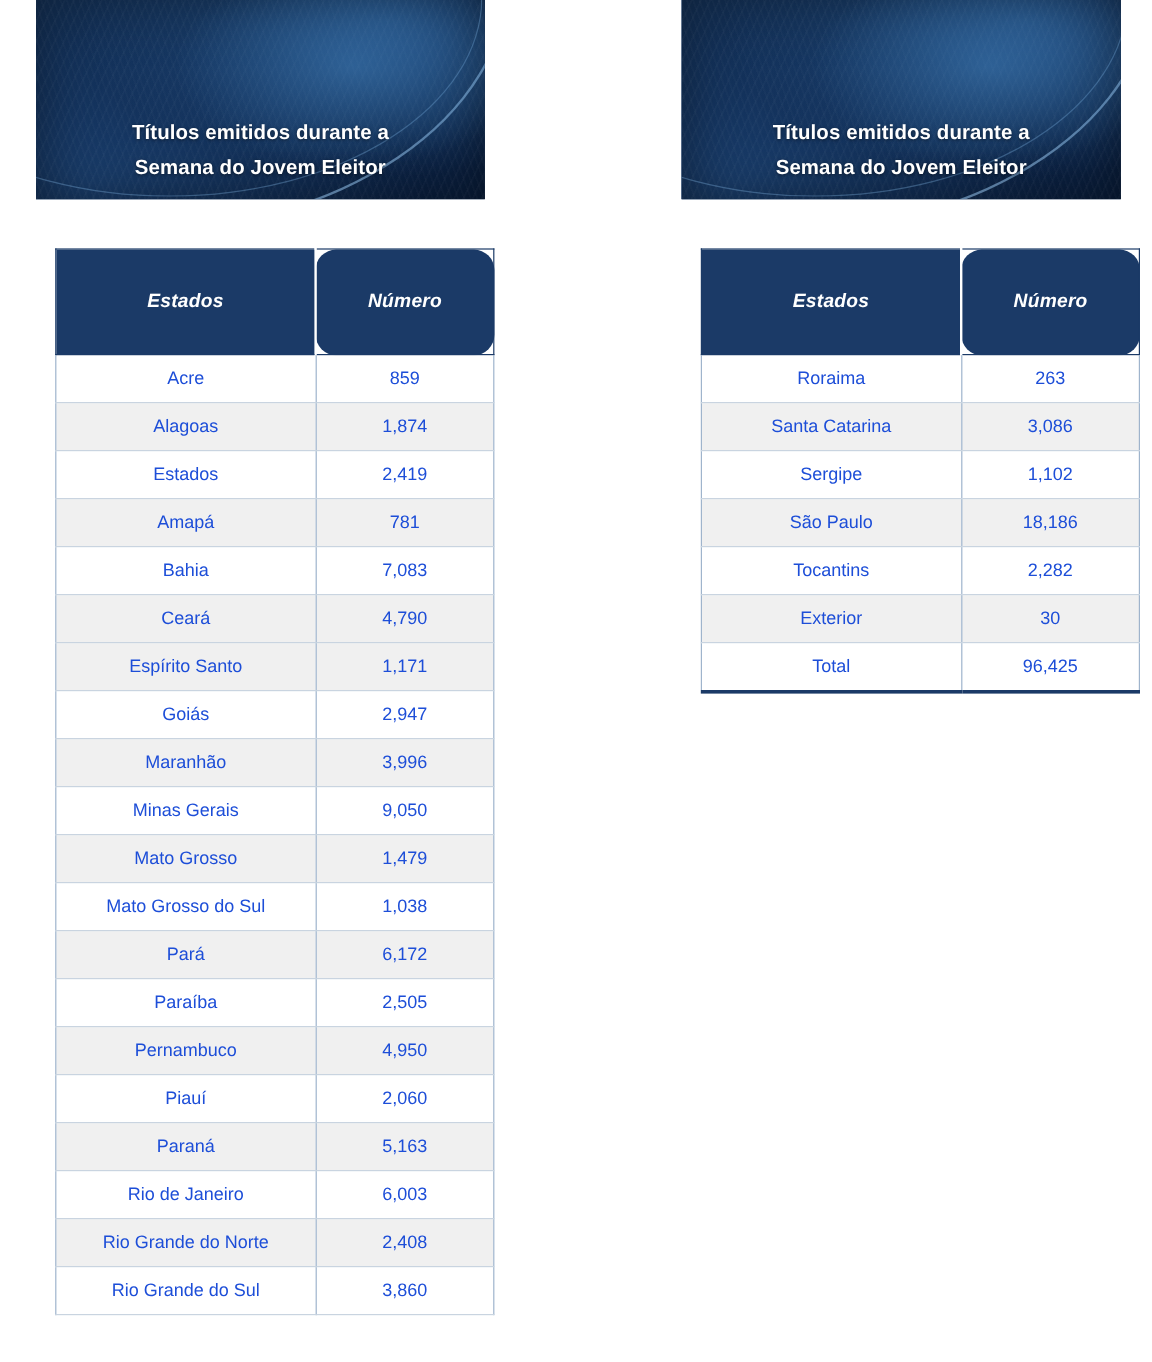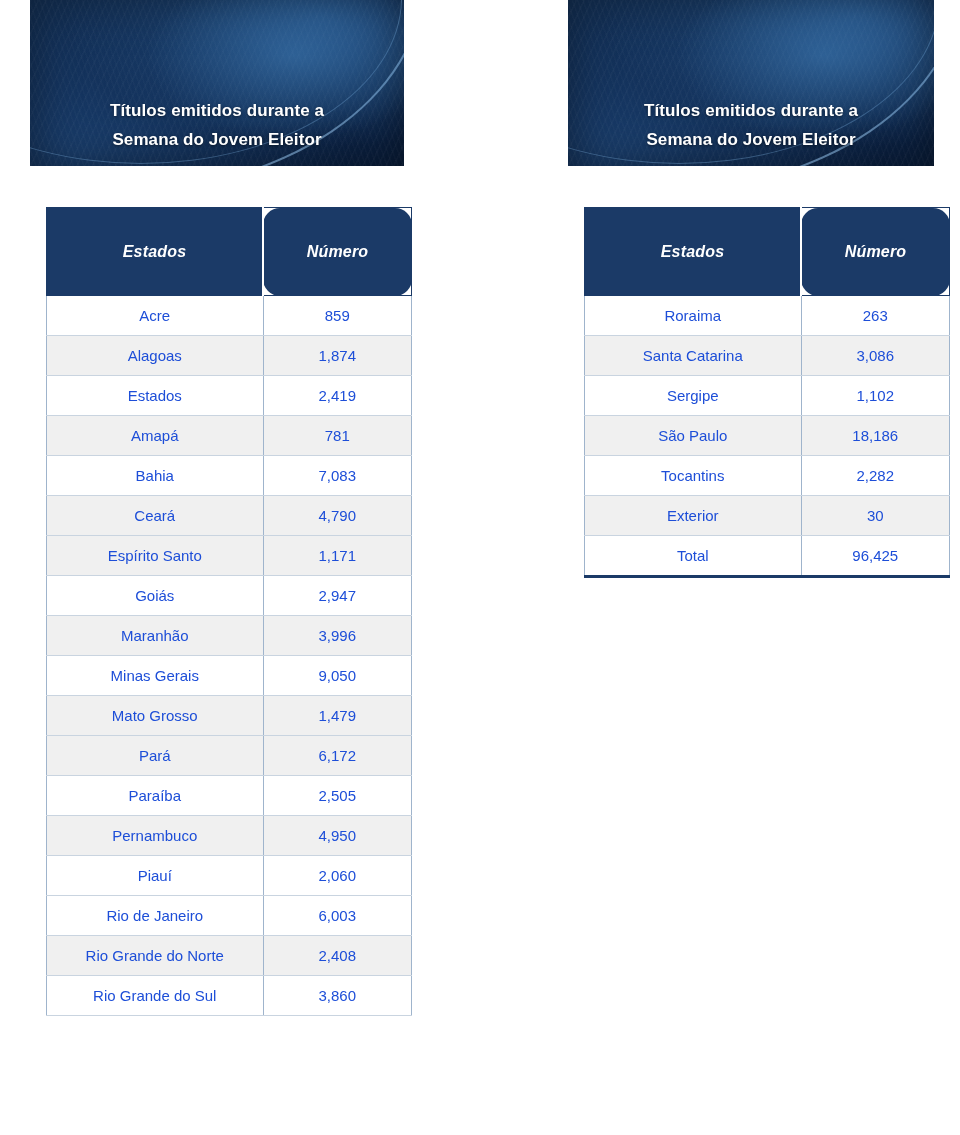--- a/index.html
+++ b/index.html
@@ -220,35 +220,43 @@
               <td class="num">3,996</td>
             </tr>
             <tr>
               <td>Minas Gerais</td>
               <td class="num">9,050</td>
             </tr>
             <tr class="alt">
               <td>Mato Grosso</td>
               <td class="num">1,479</td>
             </tr>
+            <tr>
+              <td>Mato Grosso do Sul</td>
+              <td class="num">1,038</td>
+            </tr>
             <tr class="alt">
               <td>Pará</td>
               <td class="num">6,172</td>
             </tr>
             <tr>
               <td>Paraíba</td>
               <td class="num">2,505</td>
             </tr>
             <tr class="alt">
               <td>Pernambuco</td>
               <td class="num">4,950</td>
             </tr>
             <tr>
               <td>Piauí</td>
               <td class="num">2,060</td>
+            </tr>
+            <tr class="alt">
+              <td>Paraná</td>
+              <td class="num">5,163</td>
             </tr>
             <tr>
               <td>Rio de Janeiro</td>
               <td class="num">6,003</td>
             </tr>
             <tr class="alt">
               <td>Rio Grande do Norte</td>
               <td class="num">2,408</td>
             </tr>
             <tr>

